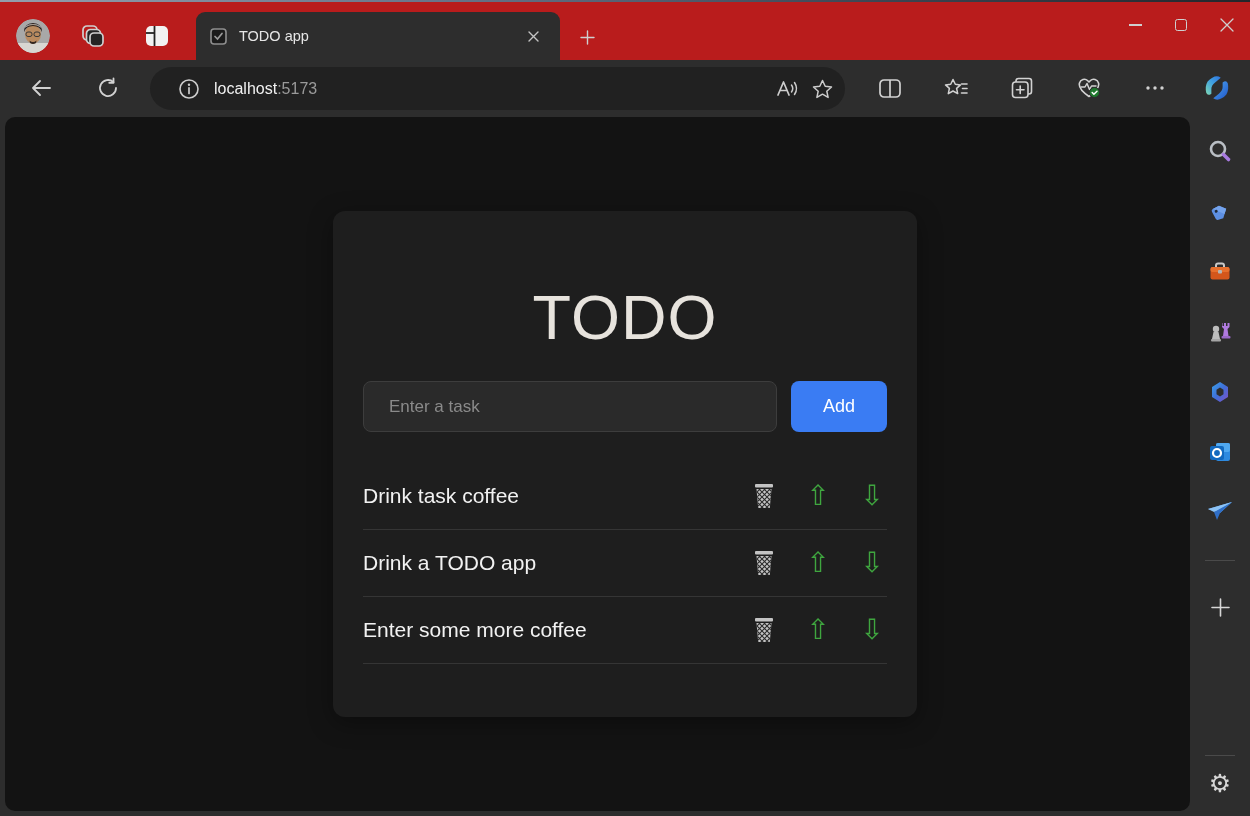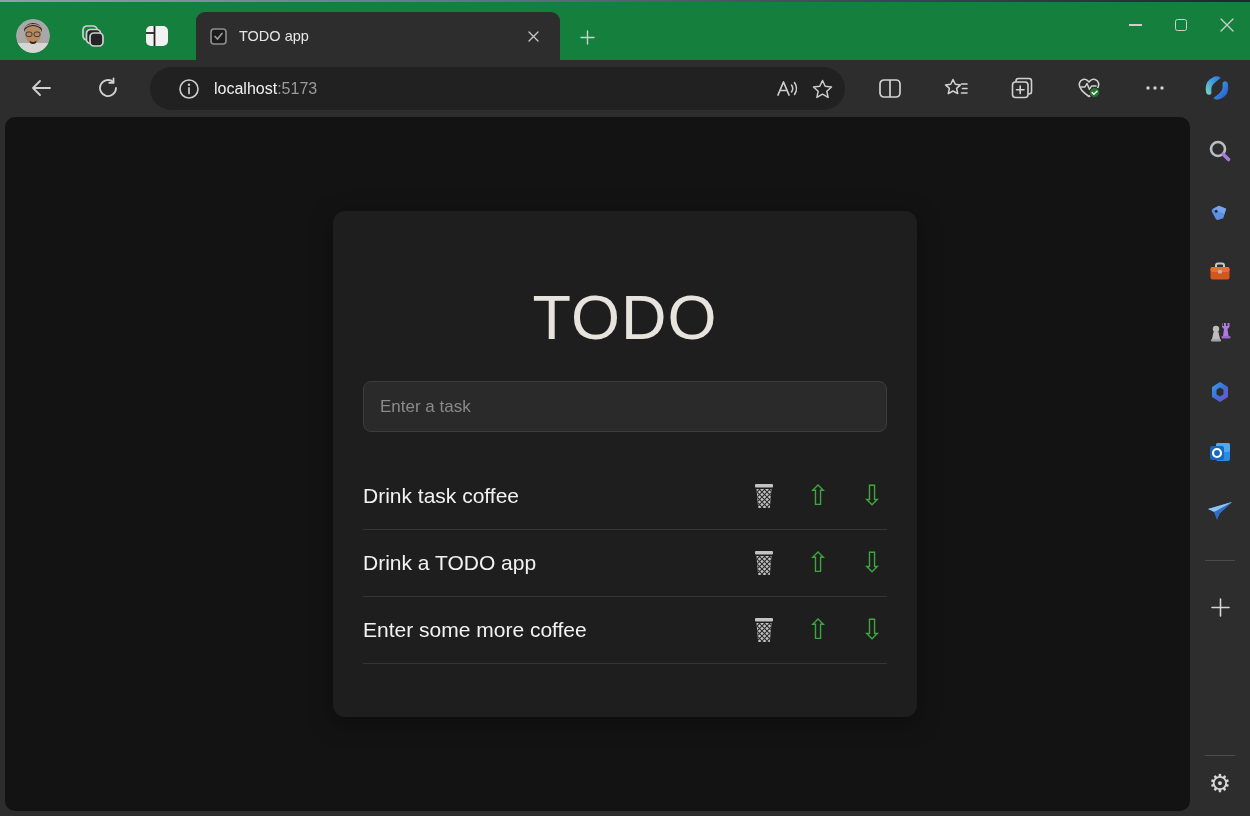--- a/index.html
+++ b/index.html
@@ -3,21 +3,21 @@
 <meta charset="utf-8">
 <style>
   * { margin:0; padding:0; box-sizing:border-box; }
   html,body { width:1250px; height:816px; background:#000; }
   body { font-family:"Liberation Sans", sans-serif; overflow:hidden; }
   .window { position:relative; width:1250px; height:816px; background:#2d2d2d; overflow:hidden; }
   .top-glow { position:absolute; left:0; top:0; width:100%; height:2px;
     background:linear-gradient(90deg,#939eac 0%,#69758a 35%,#3d4653 70%,#23262b 100%); z-index:5; }
 
   
-  .tabstrip { position:absolute; left:0; top:0; width:100%; height:60px; background:#15803d; }
+  .tabstrip { position:absolute; left:0; top:0; width:100%; height:60px; background:#b91c1c; }
   .avatar-btn { position:absolute; left:16px; top:19px; width:34px; height:34px; border-radius:50%; overflow:hidden; cursor:pointer; }
   .chrome-icon-btn { position:absolute; display:flex; align-items:center; justify-content:center; cursor:pointer; border-radius:6px; }
 
   .tab { position:absolute; left:196px; top:12px; width:364px; height:48px; background:#2d2d2d;
     border-radius:9px 9px 0 0; display:flex; align-items:center; padding:0 14px; }
   .tab-title { color:#e6e6e6; font-size:14.5px; margin-left:12px; flex:1; white-space:nowrap; overflow:hidden; }
   .tab-close { width:26px; height:26px; display:flex; align-items:center; justify-content:center; border-radius:5px; cursor:pointer; }
   .newtab-btn { left:572px; top:23px; width:30px; height:28px; }
 
   .win-controls { position:absolute; right:0; top:0; height:60px; display:flex; align-items:flex-start; }
@@ -42,21 +42,21 @@
   .sb-divider { position:absolute; left:15px; width:30px; height:1px; background:#4a4a4a; }
   .gear-glyph { font-family:"DejaVu Sans", sans-serif; font-size:25px; color:#d6d6d6; line-height:1; }
 
   
   .todo-card { position:absolute; left:328px; top:94px; width:584px; height:506px; background:#1e1e1e;
     border-radius:12px; box-shadow:0 6px 24px rgba(0,0,0,0.35); }
   .todo-title { position:absolute; top:70px; width:100%; text-align:center; font-size:63px; font-weight:400;
     color:#e7e3dd; letter-spacing:1px; }
   .entry-row { position:absolute; top:170px; left:30px; right:30px; height:51px; display:flex; gap:14px; }
   .task-input { flex:1; background:#2a2a2a; border:1px solid #3d3d3d; border-radius:8px; color:#e8e8e8;
-    font-size:17px; padding:0 16px; outline:none; font-family:"Liberation Sans", sans-serif; }
+    font-size:17px; padding:0 25px; outline:none; font-family:"Liberation Sans", sans-serif; }
   .task-input::placeholder { color:#8a8a8a; }
   .add-btn { width:96px; background:#3a7cf3; border:none; border-radius:8px; color:#ffffff; font-size:18px;
     cursor:pointer; font-family:"Liberation Sans", sans-serif; }
   .task-list { position:absolute; top:252px; left:30px; right:30px; }
   .task-row { height:67px; display:flex; align-items:center; border-bottom:1px solid #353535; }
   .task-text { flex:1; font-size:21px; font-weight:500; color:#f2f2f2; }
   .icon-btn { width:30px; height:34px; display:flex; align-items:center; justify-content:center; cursor:pointer; background:none; border:none; }
   .arrow-glyph { font-family:"DejaVu Sans", sans-serif; font-size:28px; line-height:1; color:#3fa63f; }
   .row-gap { width:24px; }
 </style>
@@ -234,20 +234,21 @@
         <path d="M21 27 Q16 30 12 27 L18 22 Q22 19 22 15 L22 10 Q26 7 27.5 11 Q29 18 26 23 Q24 25.5 21 27 Z" fill="url(#cpg2)"></path>
       </svg>
     </div>
   </div>
 
   <div class="content">
     <div class="todo-card">
       <div class="todo-title">TODO</div>
       <div class="entry-row">
         <input class="task-input" type="text" placeholder="Enter a task" style="">
+        <button class="add-btn">Add</button>
       </div>
       <div class="task-list" id="task-list">
   <div class="task-row">
     <span class="task-text">Drink task coffee</span>
     <button class="icon-btn">
       <svg width="24" height="28" viewBox="0 0 24 28">
         <defs>
           <pattern id="mesh" width="5" height="5" patternUnits="userSpaceOnUse">
             <path d="M0 0 L5 5 M5 0 L0 5" stroke="#2a2a2a" stroke-width="1.1"></path>
           </pattern>

